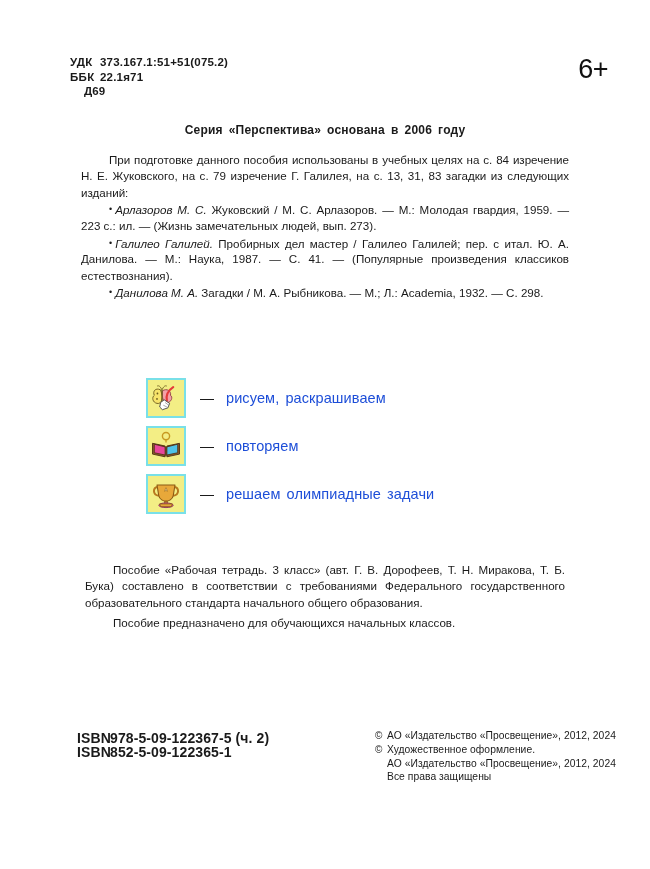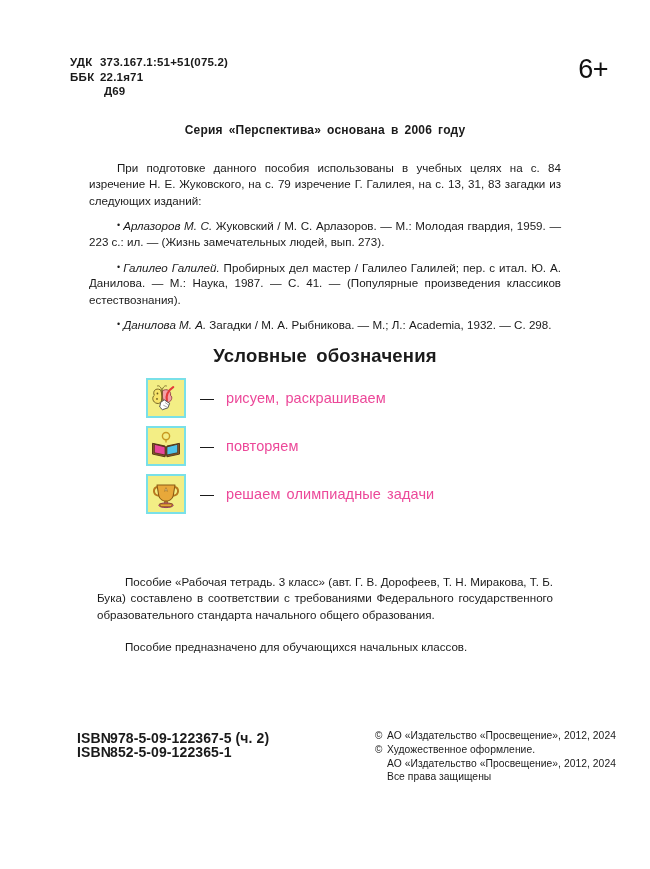--- a/index.html
+++ b/index.html
@@ -42,21 +42,21 @@
     width: 30px;
     font-weight: 700;
     letter-spacing: 0.3px;
   }
   .udk-val {
     font-weight: 700;
     letter-spacing: 0.2px;
   }
   .udk-code {
     display: inline-block;
-    margin-left: 34px;
+    margin-left: 14px;
     font-weight: 700;
   }
 
   .age-mark {
     position: absolute;
     right: 42px;
     top: 54px;
     font-size: 27px;
     font-weight: 400;
     letter-spacing: -0.5px;
@@ -81,21 +81,21 @@
     position: absolute;
     left: 81px;
     top: 152px;
     width: 488px;
     font-size: 11.6px;
     line-height: 16.4px;
     text-align: justify;
     text-justify: inter-word;
   }
   .credits p {
-    margin: 8px;
+    margin: 0;
   }
   .credits .lead {
     text-indent: 28px;
   }
   .bib {
     text-indent: 28px;
   }
   .bib .bullet {
     font-size: 9px;
     vertical-align: 1.5px;
@@ -152,36 +152,36 @@
     margin-left: 14px;
     margin-right: 12px;
     font-size: 14px;
     line-height: 1;
     color: #1a1a1a;
   }
   .legend-label {
     font-size: 14.5px;
     word-spacing: 2px;
     letter-spacing: 0.1px;
-    color: #ec4899;
+    color: #1d4ed8;
   }
 
   
   .description {
     position: absolute;
     left: 81px;
     top: 558px;
     width: 488px;
     font-size: 11.6px;
     line-height: 16.4px;
     text-align: justify;
     text-justify: inter-word;
   }
   .description p {
-    margin: 16px;
+    margin: 4px;
     text-indent: 28px;
   }
 
   
   .isbn-block {
     position: absolute;
     left: 77px;
     top: 731px;
     font-size: 14px;
     line-height: 14px;
@@ -241,21 +241,20 @@
     <p class="lead">При подготовке данного пособия использованы в учебных целях на с. 84 изречение Н. Е. Жуковского, на с. 79 изречение Г. Галилея, на с. 13, 31, 83 загадки из следующих изданий:</p>
 
     <p class="bib"><span class="bullet">•</span><i>Арлазоров М. С.</i><span> Жуковский / М. С. Арлазоров. — М.: Молодая гвардия, 1959. — 223 с.: ил. — (Жизнь замечательных людей, вып. 273).</span></p>
 
     <p class="bib"><span class="bullet">•</span><i>Галилео Галилей.</i><span> Пробирных дел мастер / Галилео Галилей; пер. с итал. Ю. А. Данилова. — М.: Наука, 1987. — С. 41. — (Популярные произведения классиков естествознания).</span></p>
 
 
     <p class="bib"><span class="bullet">•</span><i>Данилова М. А.</i><span> Загадки / М. А. Рыбникова. — М.; Л.: Academia, 1932. — С. 298.</span></p>
   </div>
 
-  <div class="legend-title">Условные  обозначения</div>
 
   <div class="legend">
 
     <div class="legend-row">
       <div class="legend-icon">
         <svg viewBox="0 0 40 40" aria-hidden="true">
 
           <path d="M14 11 C8 8, 5 13, 7 17 C4 19, 5 25, 10 26 C14 27, 16 22, 16 18 Z" fill="#f7e36a" stroke="#6b5a1d" stroke-width="1"></path>
           <circle cx="10.5" cy="15" r="1" fill="#6b5a1d"></circle>
           <circle cx="10" cy="21" r="1" fill="#6b5a1d"></circle>

